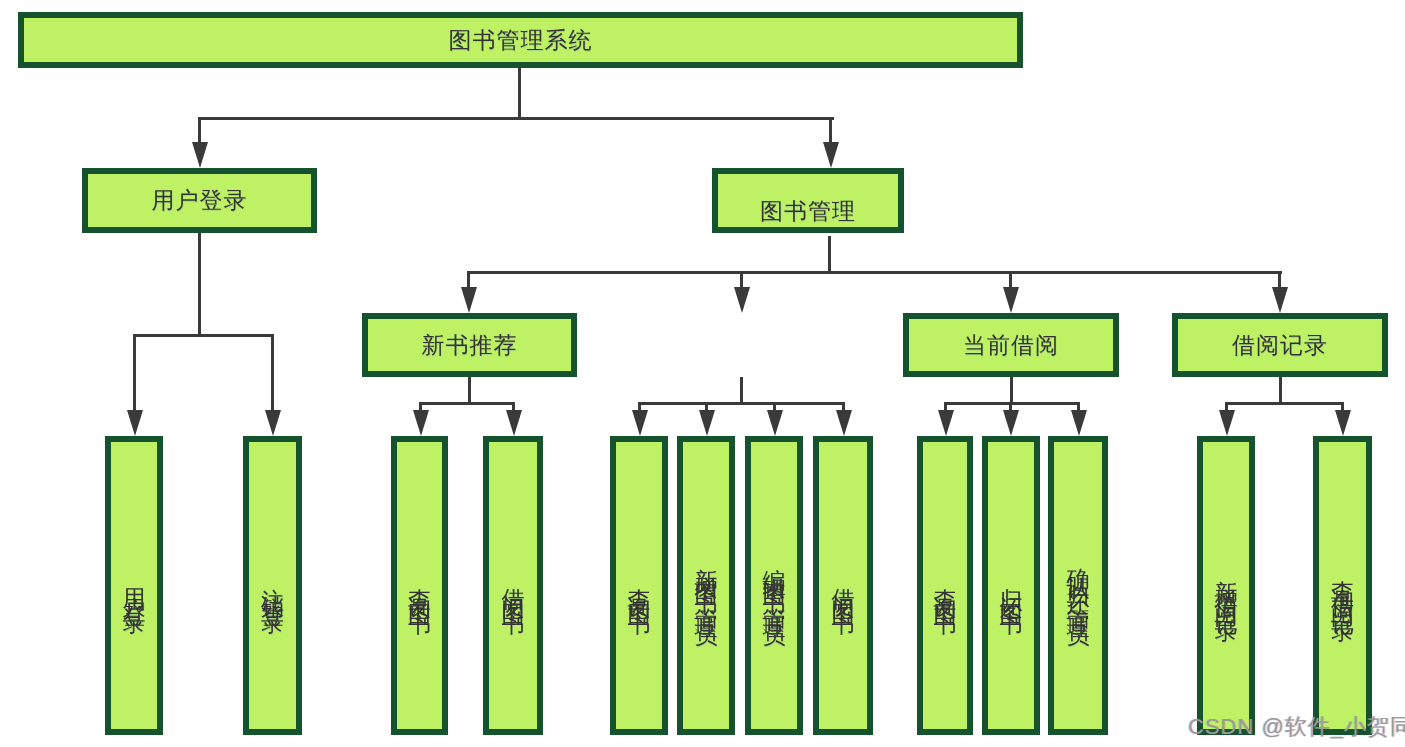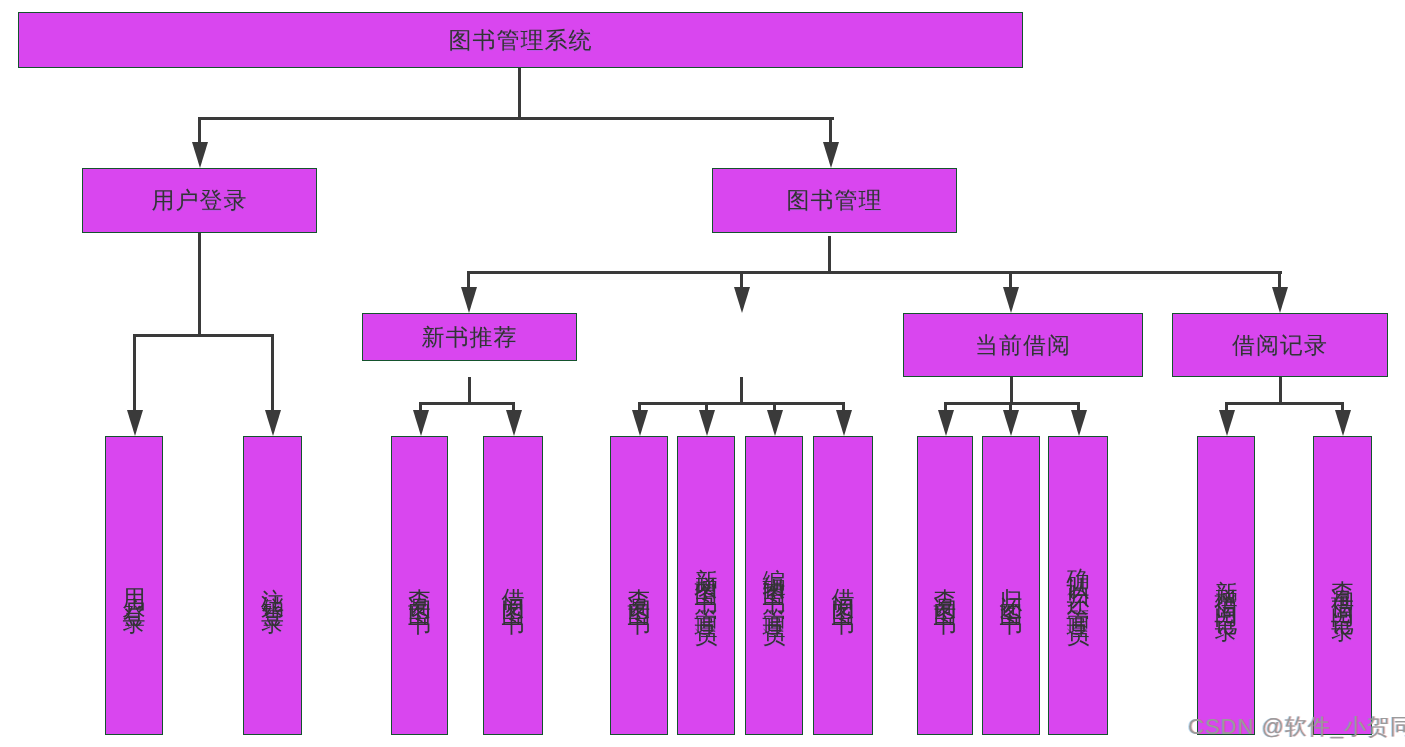--- a/index.html
+++ b/index.html
@@ -11,22 +11,22 @@
   #stage {
     position: relative;
     width: 1405px;
     height: 747px;
     background: #ffffff;
     overflow: hidden;
   }
   .node {
     position: absolute;
     box-sizing: border-box;
-    border: 1px solid #14532d;
-    background: #d946ef;
+    border: 6px solid #14532d;
+    background: #bef264;
     display: flex;
     align-items: center;
     justify-content: center;
     color: #333333;
     font-size: 23px;
     letter-spacing: 1px;
     text-shadow: 0.6px 0.6px 0 rgba(90,130,200,0.25);
   }
   .node.vert {
     letter-spacing: 0;
@@ -66,28 +66,28 @@
 
 <div id="stage">
 
   <div class="node" style="left:18px; top:12px; width:1005px; height:56px;">
     <span>图书管理系统</span>
   </div>
 
   <div class="node" style="left:82px; top:168px; width:235px; height:65px;">
     <span>用户登录</span>
   </div>
-  <div class="node" style="left:712px; top:168px; width:245px; height:65px;">
+  <div class="node" style="left:712px; top:168px; width:192px; height:65px;align-items:flex-end;">
     <span>图书管理</span>
   </div>
 
-  <div class="node" style="left:362px; top:313px; width:215px; height:48px;">
+  <div class="node" style="left:362px; top:313px; width:215px; height:64px;">
     <span>新书推荐</span>
   </div>
-  <div class="node" style="left:903px; top:313px; width:240px; height:64px;">
+  <div class="node" style="left:903px; top:313px; width:216px; height:64px;">
     <span>当前借阅</span>
   </div>
   <div class="node" style="left:1172px; top:313px; width:216px; height:64px;">
     <span>借阅记录</span>
   </div>
 
   <div class="node vert" style="left:105px; top:436px; width:58px; height:299px;">
     <span class="vtext">用户登录</span>
   </div>
   <div class="node vert" style="left:243px; top:436px; width:59px; height:299px;">

